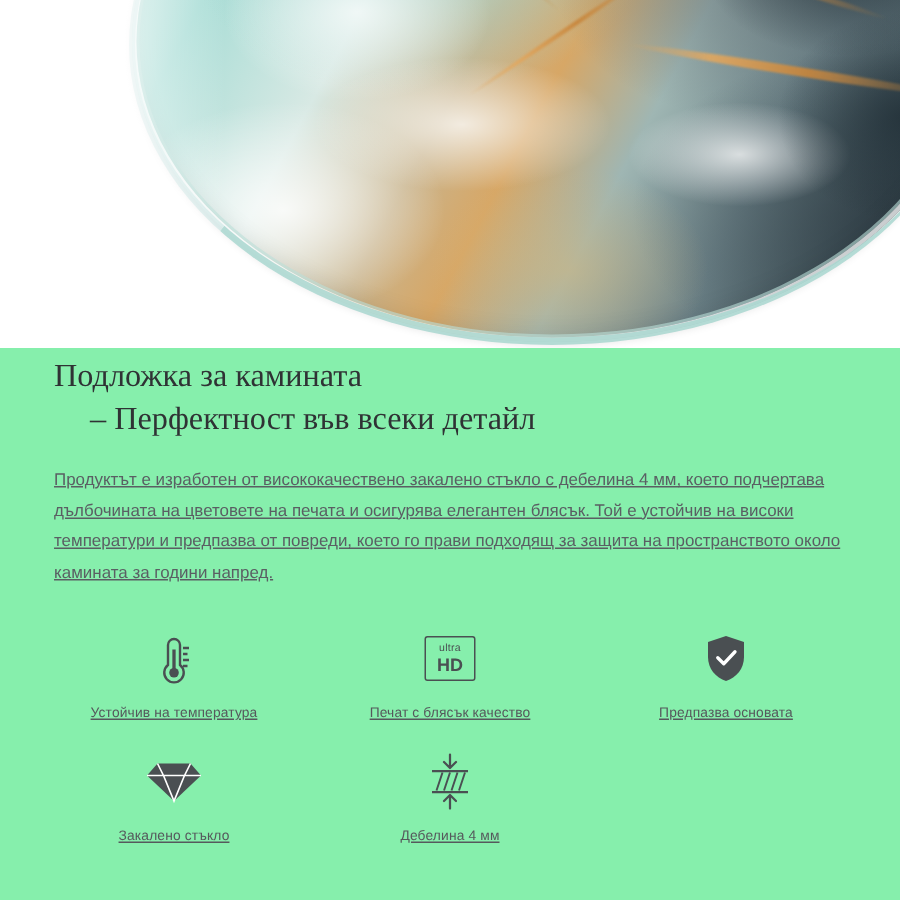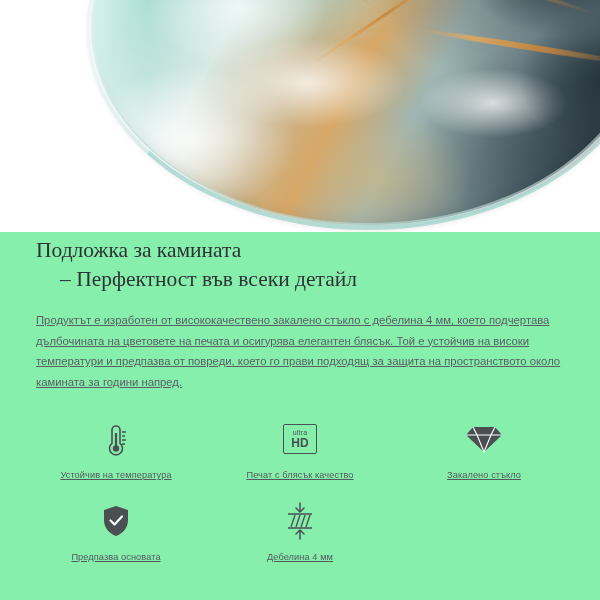--- a/index.html
+++ b/index.html
@@ -209,36 +209,36 @@
           <div class="ultrahd">
             <span class="u1">ultra</span>
             <span class="u2">HD</span>
           </div>
         </div>
         <div class="feature-label">Печат с блясък качество</div>
       </div>
 
       <div class="feature">
         <div class="feature-icon">
+          <svg width="36" height="40" viewBox="0 0 36 40">
+            <path d="M18 5l12 4v10c0 8-5.2 13.6-12 16-6.8-2.4-12-8-12-16V9l12-4z" fill="#4a4f52"></path>
+            <path d="M12.5 19.5l4 4 7.5-8" fill="none" stroke="#ffffff" stroke-width="2.2" stroke-linecap="round" stroke-linejoin="round"></path>
+          </svg>
+        </div>
+        <div class="feature-label">Предпазва основата</div>
+      </div>
+
+      <div class="feature">
+        <div class="feature-icon">
           <svg width="40" height="34" viewBox="0 0 40 34">
             <path d="M9 5h22l7 8-18 17L2 13l7-8z" fill="#4a4f52"></path>
             <path d="M9 5l4 8h14l4-8M2 13h36M13 13l7 17 7-17" fill="none" stroke="#ffffff" stroke-width="1.1"></path>
           </svg>
         </div>
         <div class="feature-label">Закалено стъкло</div>
-      </div>
-
-      <div class="feature">
-        <div class="feature-icon">
-          <svg width="36" height="40" viewBox="0 0 36 40">
-            <path d="M18 5l12 4v10c0 8-5.2 13.6-12 16-6.8-2.4-12-8-12-16V9l12-4z" fill="#4a4f52"></path>
-            <path d="M12.5 19.5l4 4 7.5-8" fill="none" stroke="#ffffff" stroke-width="2.2" stroke-linecap="round" stroke-linejoin="round"></path>
-          </svg>
-        </div>
-        <div class="feature-label">Предпазва основата</div>
       </div>
 
 
       <div class="feature">
         <div class="feature-icon">
           <svg width="38" height="40" viewBox="0 0 38 40" fill="none" stroke="#4a4f52" stroke-width="1.5">
             <path d="M19 2v8M15 7l4 4 4-4" stroke-linecap="round" stroke-linejoin="round"></path>
             <path d="M7 13h24M7 27h24"></path>
             <path d="M10 26l4-12M15 26l4-12M20 26l4-12M25 26l4-12" stroke-width="1.3"></path>
             <path d="M19 38v-8M15 33l4-4 4 4" stroke-linecap="round" stroke-linejoin="round"></path>

